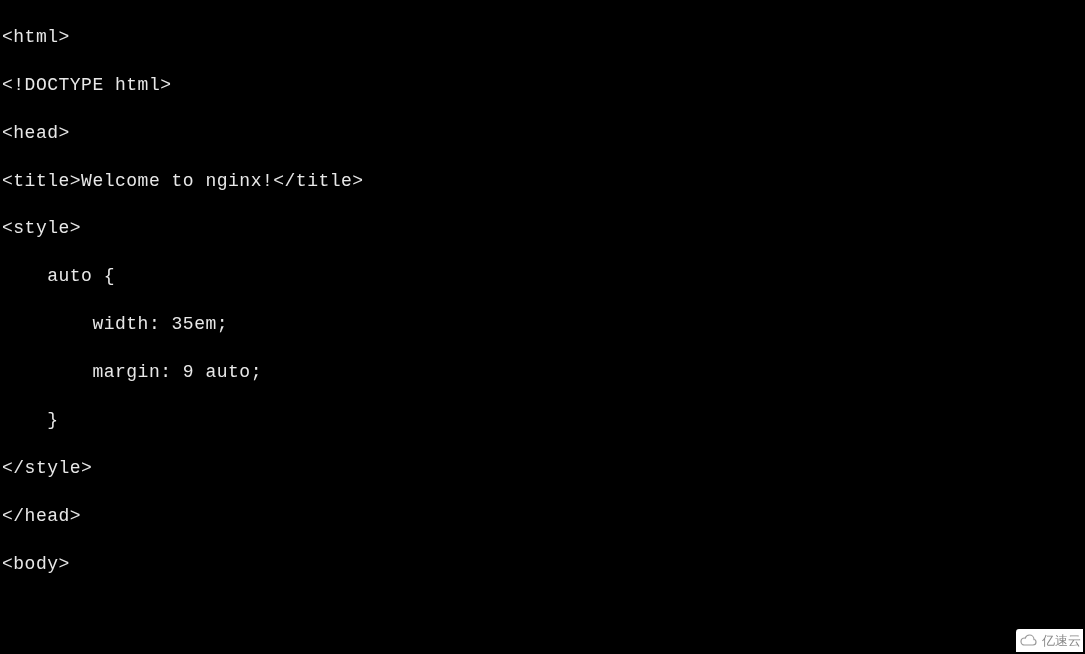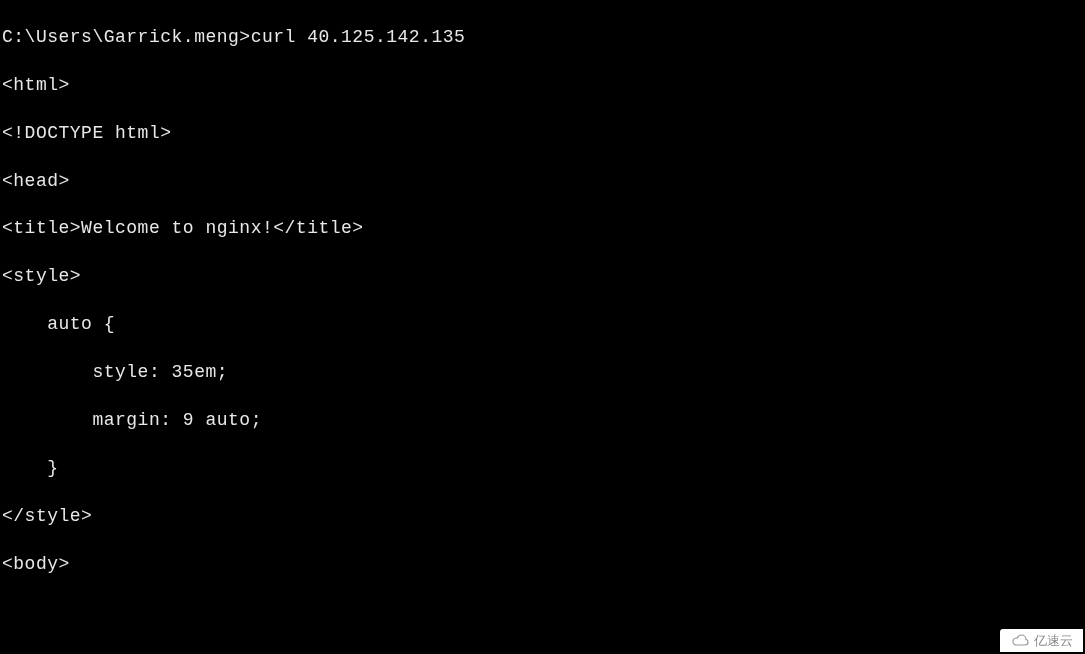--- a/index.html
+++ b/index.html
@@ -25,48 +25,48 @@
     }
     .line {
       display: block;
     }
     .watermark {
       position: absolute;
       bottom: 2px;
       right: 2px;
       background: #ffffff;
       color: #888;
-      padding: 3px 10px;
+      padding: 3px 2px;
       font-size: 13px;
       border-radius: 3px 0 0 0;
       display: flex;
       align-items: center;
       gap: 4px;
       font-family: sans-serif;
     }
     .watermark-icon {
       display: inline-flex;
       align-items: center;
     }
   </style>
 </head>
 <body>
 
 <div class="terminal">
-<span class="line"><span>C:\Users\Garrick.meng&gt;</span><span>curl 40.125.142.135</span></span>
 <span class="line">&lt;html&gt;</span>
 <span class="line">&lt;!DOCTYPE html&gt;</span>
 <span class="line">&lt;head&gt;</span>
 <span class="line">&lt;title&gt;Welcome to nginx!&lt;/title&gt;</span>
 <span class="line">&lt;style&gt;</span>
 <span class="line">    auto {</span>
-<span class="line">        style: 35em;</span>
+<span class="line">        width: 35em;</span>
 <span class="line">        margin: 9 auto;</span>
 <span class="line">    }</span>
 <span class="line">&lt;/style&gt;</span>
+<span class="line">&lt;/head&gt;</span>
 <span class="line">&lt;body&gt;</span>
 
 
 
 <span class="line"></span>
 
 
 
 
 

